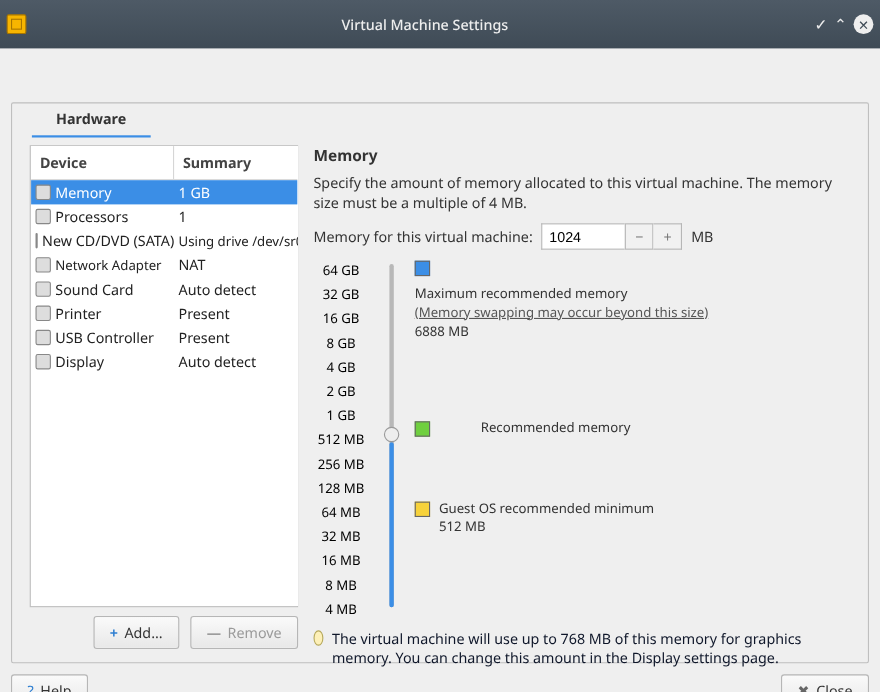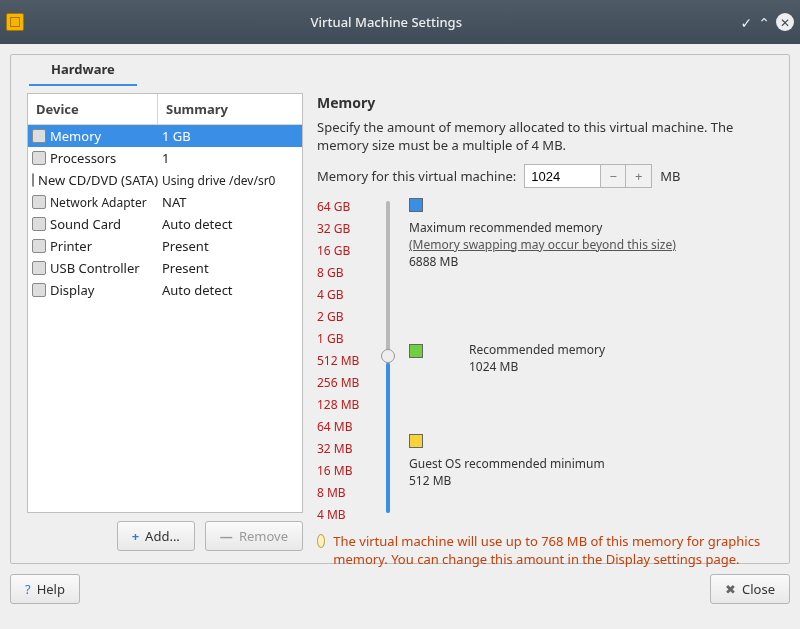--- a/index.html
+++ b/index.html
@@ -34,20 +34,21 @@
   }
   .titlebar .title { flex:1; text-align:center; font-weight:500; font-size:13px;}
   .win-btns { display:flex; gap:6px; align-items:center;}
   .win-btns span { color:#eee; cursor:pointer; font-size:14px;}
   .win-btns .close{
     width:18px;height:18px;border-radius:50%;background:#eee;color:#3f4b56;
     display:flex;align-items:center;justify-content:center;font-weight:700;font-size:12px;
   }
   .dialog-body {
     padding: 10px 10px 4px 10px;
+    margin-top: 39px;
   }
   .panel {
     border: 1px solid #bfbfbf;
     border-radius: 2px;
     background: #efefef;
     height: 510px;
     position: relative;
   }
   .tab-label {
     position:absolute; top:-1px; left:18px;
@@ -56,21 +57,21 @@
     border-bottom: 2px solid #3b8ee6;
     color:#333;
   }
   .panel-inner {
     display:flex;
     gap: 14px;
     padding: 38px 16px 12px 16px;
     height:100%;
   }
   
-  .device-col { width: 276px; display:flex; flex-direction:column;}
+  .device-col { width: 244px; display:flex; flex-direction:column;}
   .device-table{
     border:1px solid #bfbfbf;
     background:#fff;
     flex:1;
     overflow:auto;
   }
   .dt-head{
     display:flex; font-weight:700; color:#444;
     border-bottom:1px solid #d6d6d6;
   }
@@ -105,21 +106,21 @@
   .mem-row{display:flex; align-items:center; gap:8px; margin-bottom:8px;}
   .spin{display:flex; align-items:center;}
   .spin input{
     width:76px;height:24px;border:1px solid #b6b6b6;border-right:none;
     padding:0 6px;font-size:13px;text-align:left;
   }
   .spin .step{width:26px;height:24px;border:1px solid #b6b6b6;background:#f1f1f1;
     display:flex;align-items:center;justify-content:center;color:#777;cursor:pointer;}
   .spin .step + .step{border-left:none;}
   .slider-area{display:flex; gap:14px; margin-top:4px;}
-  .ticks{ text-align:left; font-size:12px; color:#b91c1c; width:50px;}
+  .ticks{ text-align:center; font-size:12px; color:#000000; width:50px;}
   .ticks div{height:22px;line-height:22px;white-space:nowrap;}
   .track-wrap{position:relative; width:14px; display:flex; justify-content:center;}
   .track{
     width:4px; background:#b8b8b8; border-radius:2px; height:312px; margin-top:5px;
     position:relative;
   }
   .track .fill{
     position:absolute;bottom:0;left:0;width:4px;background:#3b8ee6;height:150px;border-radius:2px;
   }
   .thumb{
@@ -129,23 +130,23 @@
   .markers{ font-size:12px; margin-top:2px;}
   .marker{display:flex; gap:8px; align-items:flex-start;}
   .marker .sw{width:14px;height:14px;border:1px solid #666;margin-top:2px;}
   .sw.blue{background:#3b8ee6;}
   .sw.green{background:#6fcf3f;}
   .sw.yellow{background:#f7d23b;}
   .marker .txt{line-height:1.4;}
   .marker .sub{color:#555;text-decoration:underline;}
   .m-max{margin-top:-2px;flex-direction:column;}
   .m-rec{margin-top:72px;gap:46px;}
-  .m-min{margin-top:56px;flex-direction:column;}
+  .m-min{margin-top:56px;}
   .hint{
-    display:flex; gap:8px; align-items:flex-start; margin-top:6px; font-size:13px;color:#c2410c;
+    display:flex; gap:8px; align-items:flex-start; margin-top:6px; font-size:13px;color:#0f172a;
   }
   .bulb{width:14px;height:14px;border:1px solid #b6a85a;border-radius:50%;background:#fdf0b8;margin-top:2px;}
   
   .dialog-footer{
     display:flex; justify-content:space-between; padding:6px 10px 8px;
   }
 </style>
 </head>
 <body>
 
@@ -283,21 +284,20 @@
               <div class="txt">
                 <div>Maximum recommended memory</div>
                 <div class="sub">(Memory swapping may occur beyond this size)</div>
                 <div>6888 MB</div>
               </div>
             </div>
             <div class="marker m-rec">
               <div class="sw green"></div>
               <div class="txt">
                 <div>Recommended memory</div>
-                <div>1024 MB</div>
               </div>
             </div>
             <div class="marker m-min">
               <div class="sw yellow"></div>
               <div class="txt">
                 <div>Guest OS recommended minimum</div>
                 <div>512 MB</div>
               </div>
             </div>
           </div>

